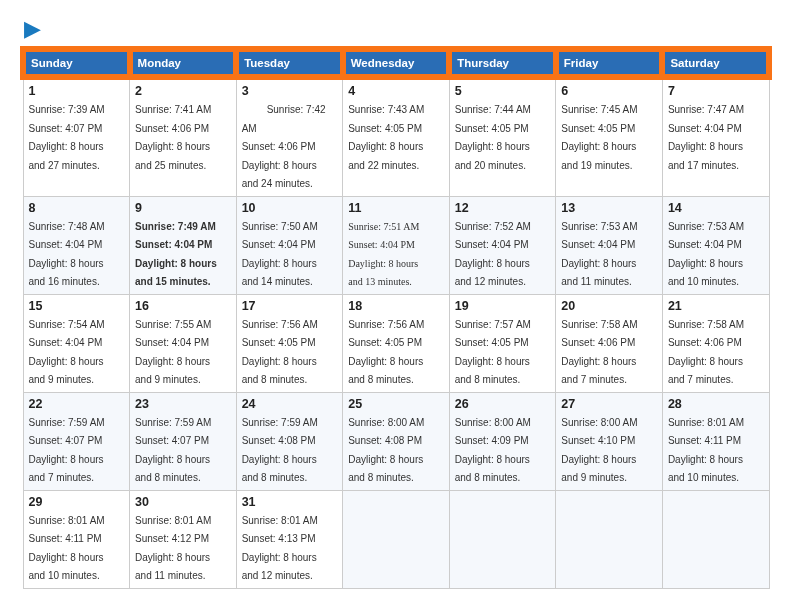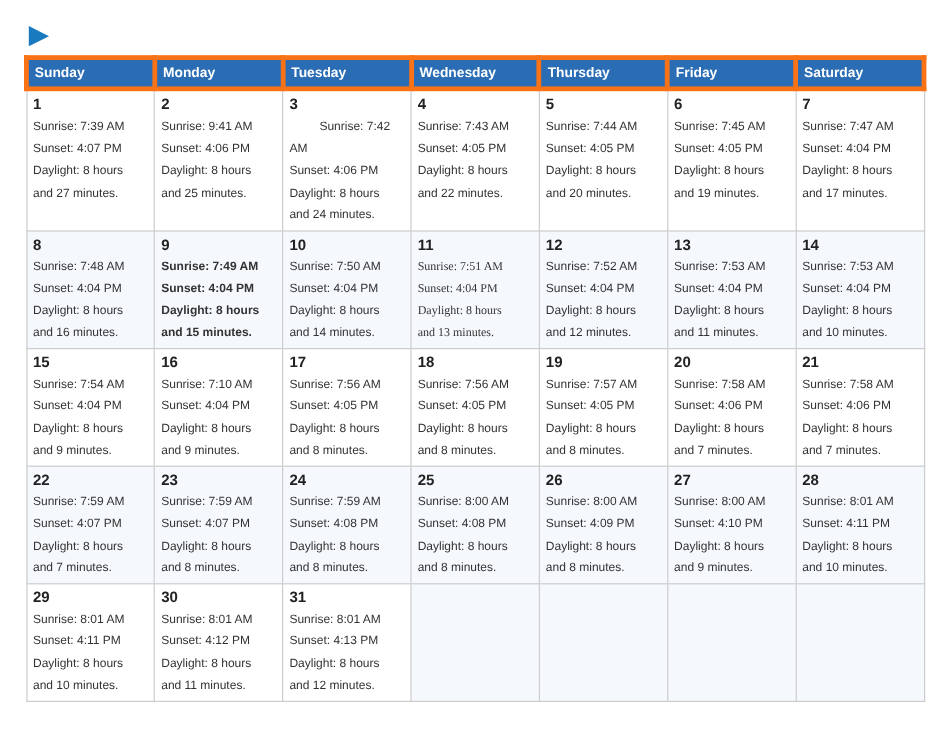--- a/index.html
+++ b/index.html
@@ -46,21 +46,21 @@
       border-collapse: collapse;
       margin-top: 6px;
     }
     thead tr th {
       background: #2a6db5;
       color: #fff;
       font-size: 11.5px;
       font-weight: bold;
       padding: 5px 5px;
       text-align: left;
-      border: 4px solid #f97316;
+      border: 6px solid #f97316;
     }
     tbody tr td {
       border: 1px solid #ccc;
       vertical-align: top;
       padding: 4px 5px;
       width: 14.28%;
       min-height: 70px;
       background: #fff;
     }
     tbody tr:nth-child(even) td {
@@ -111,21 +111,21 @@
           <th>Friday</th>
           <th>Saturday</th>
         </tr>
     </thead>
     <tbody id="calendar-body">
     <tr>
           <td><span class="day-number">1</span><span class="day-detail" style="white-space: pre-line;">Sunrise: 7:39 AM
 Sunset: 4:07 PM
 Daylight: 8 hours
 and 27 minutes.</span></td>
-          <td><span class="day-number">2</span><span class="day-detail" style="white-space: pre-line;">Sunrise: 9:41 AM
+          <td><span class="day-number">2</span><span class="day-detail" style="white-space: pre-line;">Sunrise: 7:41 AM
 Sunset: 4:06 PM
 Daylight: 8 hours
 and 25 minutes.</span></td>
           <td><span class="day-number">3</span><span class="day-detail" style="white-space: pre-line; margin-left: 25px;">Sunrise: 7:42 AM
 Sunset: 4:06 PM
 Daylight: 8 hours
 and 24 minutes.</span></td>
           <td><span class="day-number">4</span><span class="day-detail" style="white-space: pre-line;">Sunrise: 7:43 AM
 Sunset: 4:05 PM
 Daylight: 8 hours
@@ -171,21 +171,21 @@
           <td><span class="day-number">14</span><span class="day-detail" style="white-space: pre-line;">Sunrise: 7:53 AM
 Sunset: 4:04 PM
 Daylight: 8 hours
 and 10 minutes.</span></td>
         </tr>
         <tr>
           <td><span class="day-number">15</span><span class="day-detail" style="white-space: pre-line;">Sunrise: 7:54 AM
 Sunset: 4:04 PM
 Daylight: 8 hours
 and 9 minutes.</span></td>
-          <td><span class="day-number">16</span><span class="day-detail" style="white-space: pre-line;">Sunrise: 7:10 AM
+          <td><span class="day-number">16</span><span class="day-detail" style="white-space: pre-line;">Sunrise: 7:55 AM
 Sunset: 4:04 PM
 Daylight: 8 hours
 and 9 minutes.</span></td>
           <td><span class="day-number">17</span><span class="day-detail" style="white-space: pre-line;">Sunrise: 7:56 AM
 Sunset: 4:05 PM
 Daylight: 8 hours
 and 8 minutes.</span></td>
           <td><span class="day-number">18</span><span class="day-detail" style="white-space: pre-line;">Sunrise: 7:56 AM
 Sunset: 4:05 PM
 Daylight: 8 hours

